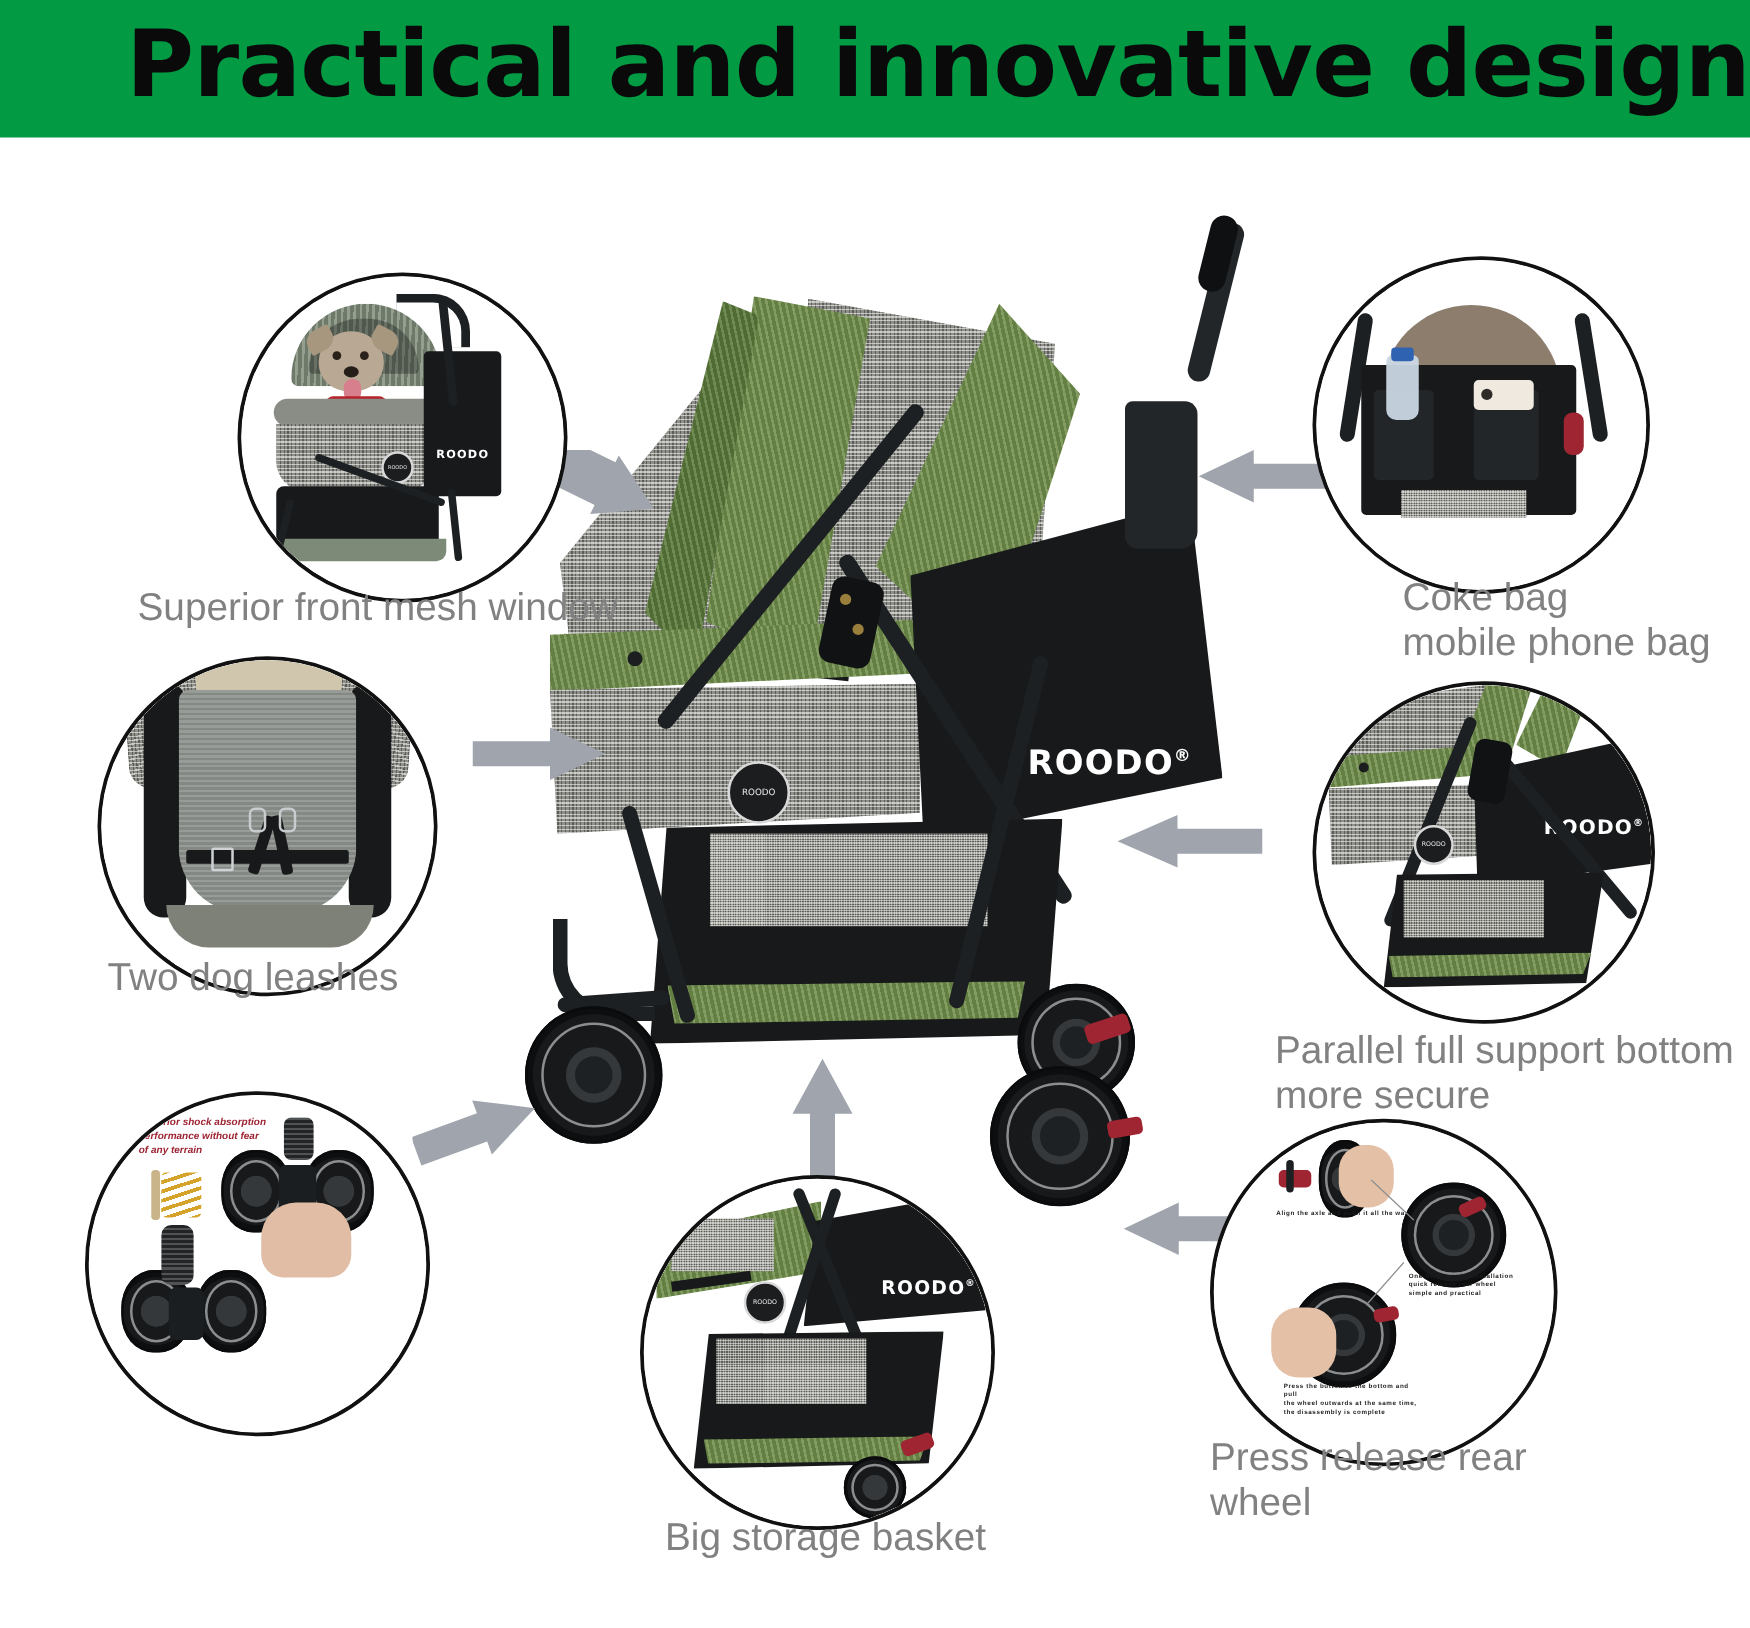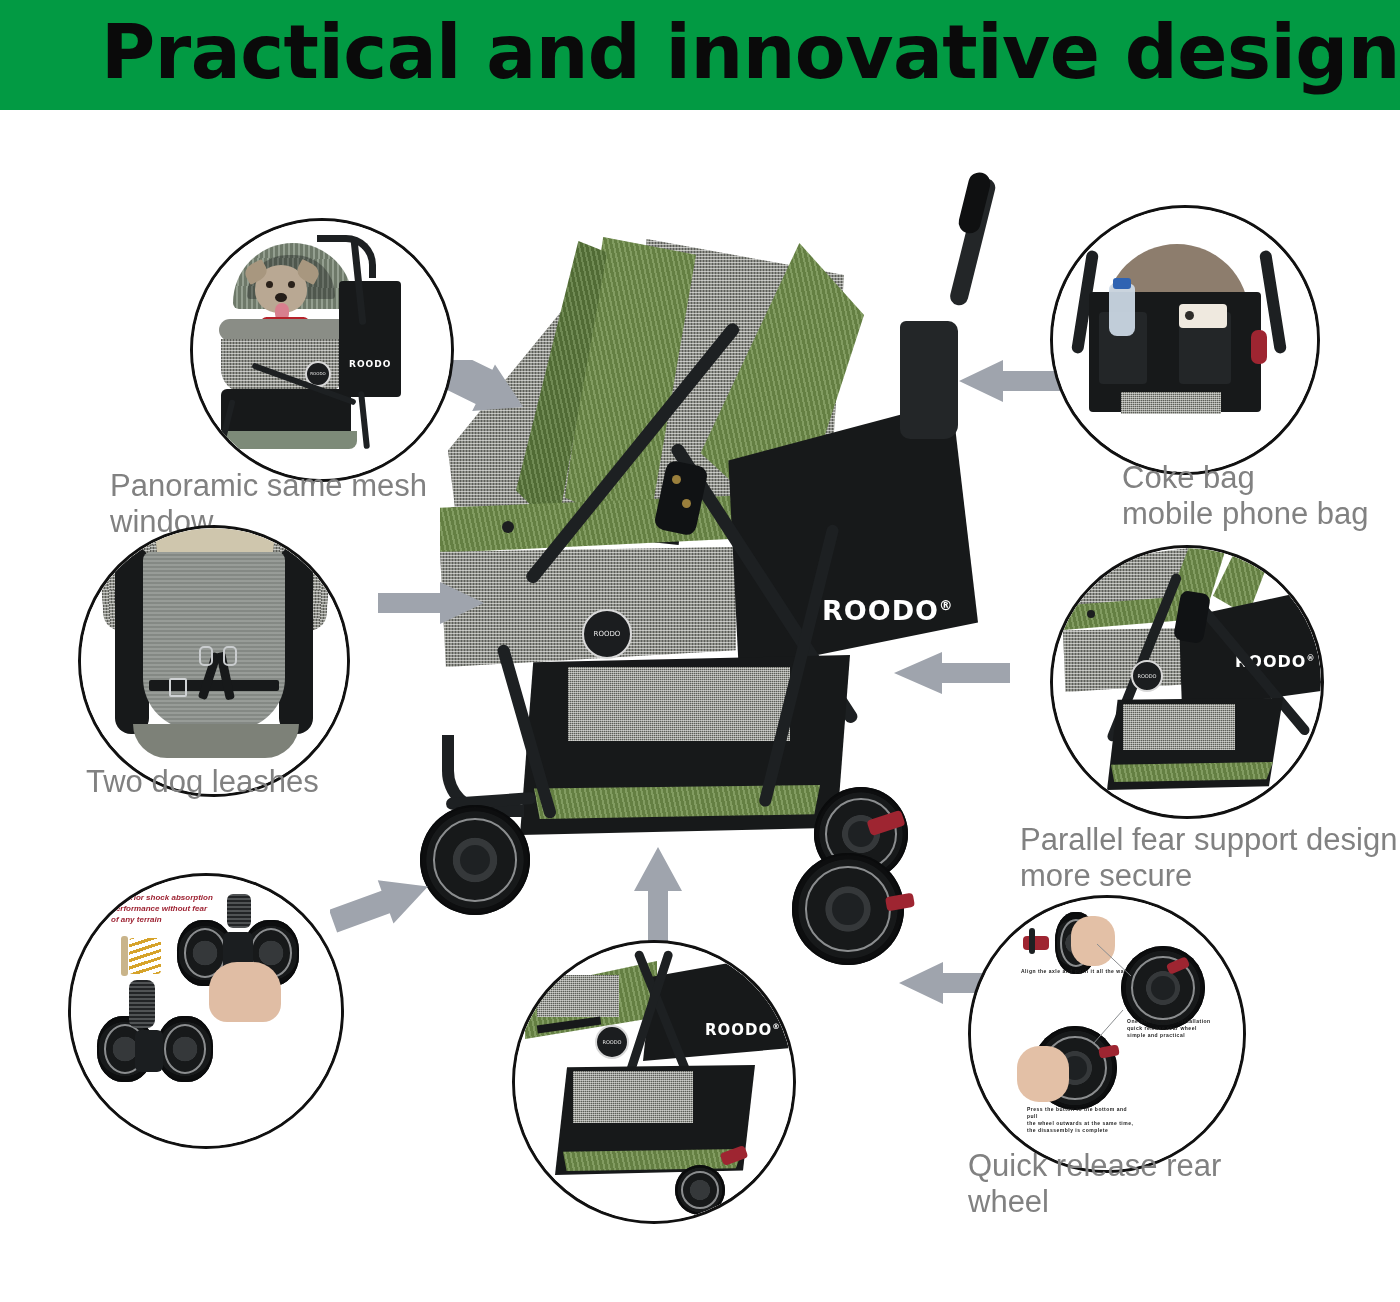--- a/index.html
+++ b/index.html
@@ -302,21 +302,21 @@
         <span>ROODO</span>
       </div>
 
       <div class="ph frame" style="left:162px; top:18px; width:7px; height:86px; transform:rotate(-6deg); border-radius:4px;"></div>
       <div class="ph frame" style="left:124px; top:14px; width:52px; height:36px; border:7px solid #1d2022; border-bottom:none; border-left:none; border-radius:0 30px 0 0; background:transparent;"></div>
       <div class="ph frame" style="left:30px; top:178px; width:6px; height:56px; transform:rotate(14deg); border-radius:3px;"></div>
       <div class="ph frame" style="left:168px; top:170px; width:6px; height:58px; transform:rotate(-6deg); border-radius:3px;"></div>
       <div class="ph frame" style="left:56px; top:160px; width:110px; height:6px; transform:rotate(20deg); border-radius:3px;"></div>
     </div>
   </div>
-  <div class="label" style="left:110px; top:468px; width:420px;">Panoramic same mesh window</div>
+  <div class="label" style="left:110px; top:468px; width:420px;">Superior front mesh window</div>
 
   <div class="callout" style="left:78px; top:525px; width:266px; height:266px;">
     <div class="callout-inner">
       <div class="ph" style="left:0;top:0;width:100%;height:100%;background:#ffffff;"></div>
       <div class="ph" style="left:38px; top:-6px; width:186px; height:34px; background:#cfc6ad; border-radius:0 0 10px 10px;"></div>
       <div class="ph mesh" style="left:20px; top:6px; width:58px; height:96px; border-radius:18px 4px 4px 18px; transform:rotate(-4deg);"></div>
       <div class="ph mesh" style="left:190px; top:6px; width:58px; height:96px; border-radius:4px 18px 18px 4px; transform:rotate(4deg);"></div>
       <div class="ph blk" style="left:34px; top:18px; width:34px; height:188px; border-radius:16px;"></div>
       <div class="ph blk" style="left:198px; top:18px; width:34px; height:188px; border-radius:16px;"></div>
       <div class="ph" style="left:62px; top:24px; width:142px; height:178px; background:#8c918c; border-radius:8px 8px 52px 52px;
@@ -380,20 +380,21 @@
       <div class="ph frame" style="left:150px; top:8px; width:9px; height:220px; transform:rotate(18deg); transform-origin:50% 0%;"></div>
       <div class="ph blk" style="left:40px; top:122px; width:200px; height:110px;
                   clip-path: polygon(6% 2%, 100% 0%, 94% 96%, 0% 100%);"></div>
       <div class="ph meshfine" style="left:58px; top:128px; width:120px; height:52px;"></div>
       <div class="ph green" style="left:48px; top:206px; width:180px; height:22px;
                   clip-path: polygon(0% 12%, 100% 0%, 96% 88%, 2% 100%);"></div>
       <div class="ph redclip" style="left:206px; top:206px; width:26px; height:13px; transform:rotate(-20deg);"></div>
       <div class="wheel" style="left:160px; top:222px; width:50px; height:50px;"></div>
     </div>
   </div>
+  <div class="label" style="left:532px; top:1212px; width:320px;">Big storage basket</div>
 
   <div class="callout" style="left:1050px; top:205px; width:264px; height:264px;">
     <div class="callout-inner">
       <div class="ph" style="left:0;top:0;width:100%;height:100%;background:#ffffff;"></div>
       <div class="ph" style="left:52px; top:36px; width:144px; height:76px; background:#8d7d6d; border-radius:80px 80px 0 0;"></div>
       <div class="ph frame" style="left:26px; top:42px; width:12px; height:104px; transform:rotate(9deg); border-radius:6px;"></div>
       <div class="ph frame" style="left:214px; top:42px; width:12px; height:104px; transform:rotate(-9deg); border-radius:6px;"></div>
       <div class="ph blk" style="left:36px; top:84px; width:172px; height:120px; border-radius:4px;"></div>
       <div class="ph blk2" style="left:46px; top:104px; width:48px; height:72px; border-radius:4px;"></div>
       <div class="ph blk2" style="left:126px; top:104px; width:52px; height:72px; border-radius:4px;"></div>
@@ -433,21 +434,21 @@
       <div class="logo-badge" style="left:78px; top:112px; width:28px; height:28px; font-size:5px; line-height:28px;">
         <span>ROODO</span>
       </div>
       <div class="ph blk" style="left:54px; top:150px; width:176px; height:92px;
                   clip-path: polygon(6% 2%, 100% 0%, 92% 96%, 0% 100%);"></div>
       <div class="ph meshfine" style="left:70px; top:156px; width:112px; height:46px;"></div>
       <div class="ph green" style="left:58px; top:214px; width:162px; height:20px;
                   clip-path: polygon(0% 14%, 100% 0%, 96% 86%, 2% 100%);"></div>
     </div>
   </div>
-  <div class="label" style="left:1020px; top:822px; width:380px;">Parallel fear support design
+  <div class="label" style="left:1020px; top:822px; width:380px;">Parallel full support bottom
 more secure</div>
 
   <div class="callout" style="left:968px; top:895px; width:272px; height:272px;">
     <div class="callout-inner">
       <div class="ph" style="left:0;top:0;width:100%;height:100%;background:#ffffff;"></div>
 
       <div class="ph redclip" style="left:52px; top:38px; width:26px; height:14px;"></div>
       <div class="ph frame" style="left:58px; top:30px; width:6px; height:26px;"></div>
       <div class="wheel" style="left:84px; top:14px; width:42px; height:62px; border-radius:46%;"></div>
       <div class="ph" style="left:100px; top:18px; width:44px; height:50px; background:#e3c0a6; border-radius:20px;"></div>
@@ -469,15 +470,15 @@
       <div class="microtext tinytext" style="left:56px; top:208px; width:112px; font-size:5px; line-height:7px;">Press the button to the bottom and pull
 the wheel outwards at the same time,
 the disassembly is complete</div>
 
       <svg style="position:absolute; left:0; top:0;" width="272" height="272" viewBox="0 0 272 272">
         <line x1="126" y1="46" x2="160" y2="78" stroke="#8a8d90" stroke-width="1"></line>
         <line x1="152" y1="112" x2="122" y2="146" stroke="#8a8d90" stroke-width="1"></line>
       </svg>
     </div>
   </div>
-  <div class="label" style="left:968px; top:1148px; width:340px;">Quick release rear wheel</div>
+  <div class="label" style="left:968px; top:1148px; width:340px;">Press release rear wheel</div>
 
 </div>
 
 </body></html>

